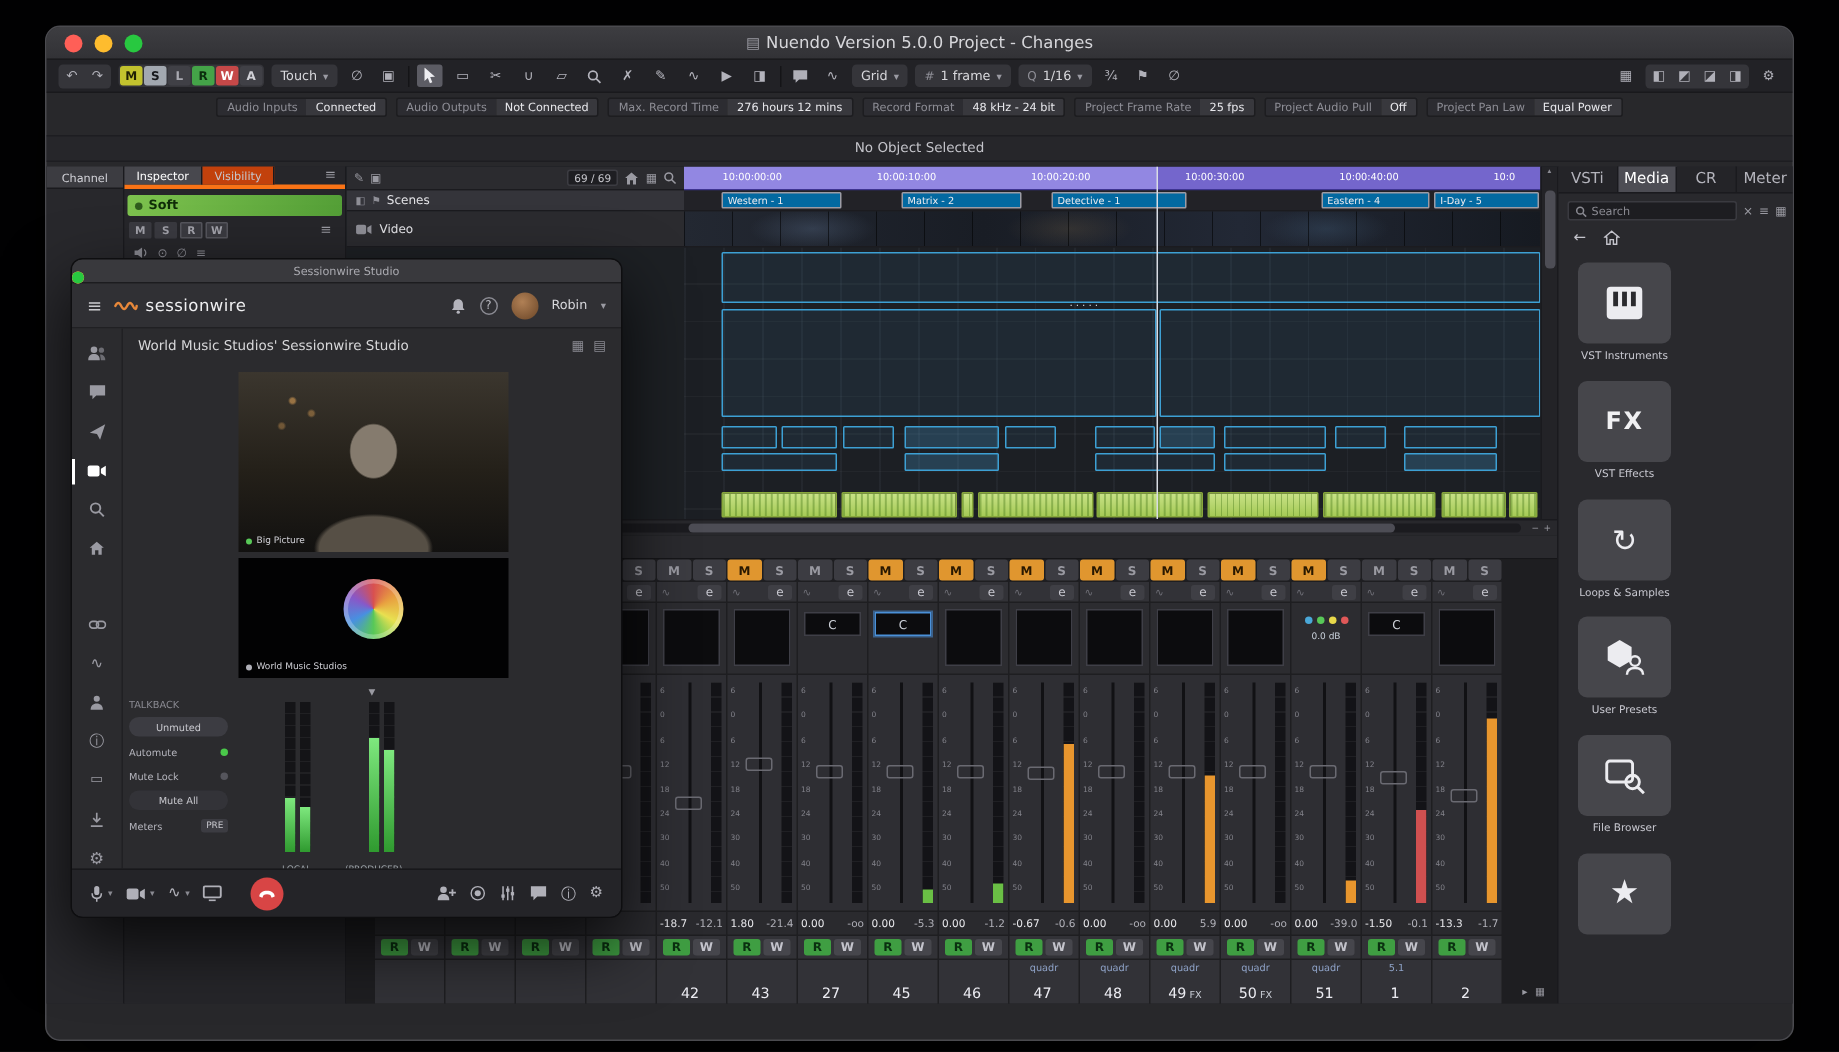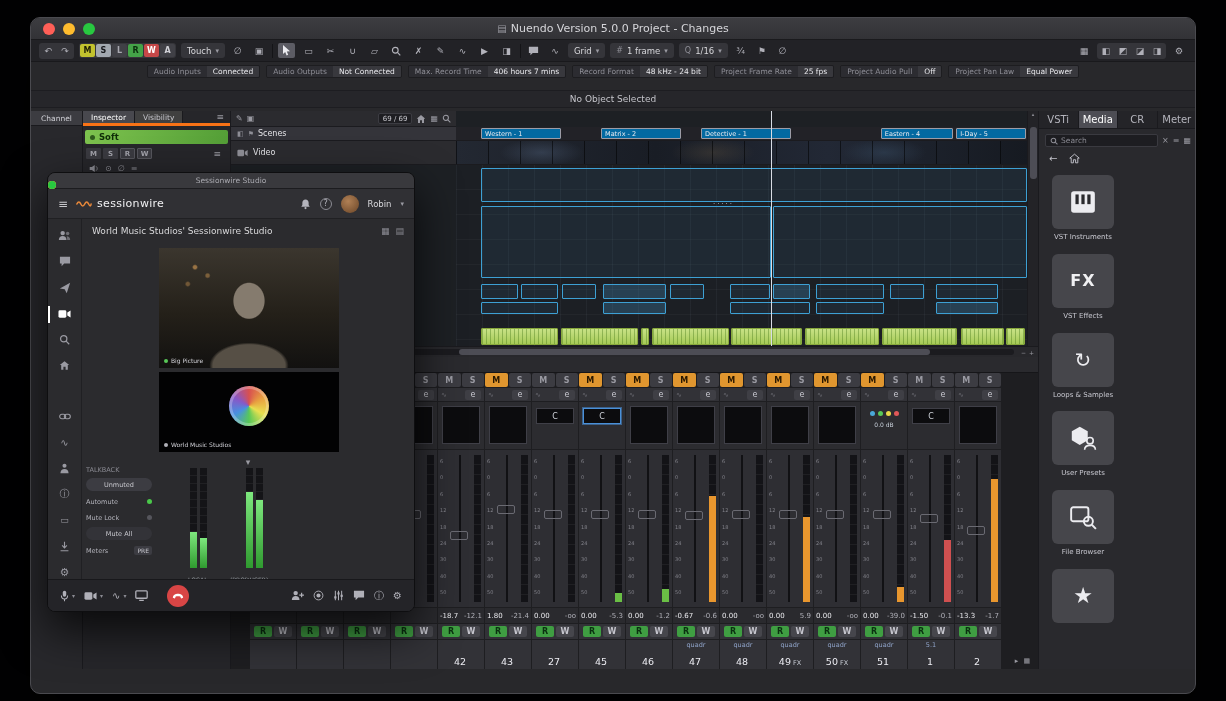--- a/index.html
+++ b/index.html
@@ -41,21 +41,21 @@
 .w-info{position:absolute;left:0;top:72px;width:100%;height:18px;background:#26262a;border-top:1px solid #1d1d21;border-bottom:1px solid #1d1d21;display:flex;align-items:center;justify-content:center;font-size:9px;color:#c4c4ca}
 
 
 .w-main{position:absolute;left:0;top:93px;width:1166px;height:558px;background:#222226}
 
 
 .ch-col{position:absolute;left:0;top:0;width:52px;height:558px;background:#28282c;border-right:1px solid #1a1a1e}
 .ch-tab{height:15px;background:#3c3c41;display:flex;align-items:center;justify-content:center;font-size:7.5px;color:#d2d2d8;border-bottom:1px solid #1a1a1e}
 .insp{position:absolute;left:52px;top:0;width:148px;height:558px;background:#26262a;border-right:1px solid #1a1a1e}
 .insp-tabs{display:flex;height:15px;border-bottom:3px solid #f97316}
-.insp-tab{padding:0 8px;display:flex;align-items:center;font-size:7.5px;color:#c6c6cc;background:#404040;border-right:1px solid #1a1a1e}
+.insp-tab{padding:0 8px;display:flex;align-items:center;font-size:7.5px;color:#c6c6cc;background:#c2410c;border-right:1px solid #1a1a1e}
 .insp-tab.active{background:#48484e;color:#fff}
 .insp-menu{margin-left:auto;display:flex;align-items:center;padding:0 6px;color:#9a9aa2;font-size:9px}
 .soft-bar{height:14px;margin:4px 2px 0;background:linear-gradient(90deg,#7dc24e,#549f37);border-radius:2px;display:flex;align-items:center;gap:4px;padding:0 5px;font-size:8.5px;color:#0f2d08;font-weight:bold}
 .soft-bar i{width:5px;height:5px;border-radius:50%;background:#2f5c1d}
 .insp-btns{display:flex;gap:2px;padding:4px 3px 0;align-items:center}
 .ib{min-width:15px;height:11px;background:#3a3a40;color:#a2a2aa;font-size:7px;font-weight:bold;display:flex;align-items:center;justify-content:center;border-radius:1px;padding:0 2px}
 .ib.box{border:1px solid #55555c}
 .insp-icons{display:flex;gap:6px;padding:5px 6px;color:#8a8a92;font-size:8px}
 
 
@@ -298,21 +298,21 @@
         <span class="svalue">Connected</span>
       </div>
 
       <div class="sitem">
         <span class="slabel">Audio Outputs</span>
         <span class="svalue">Not Connected</span>
       </div>
 
       <div class="sitem">
         <span class="slabel">Max. Record Time</span>
-        <span class="svalue">406 hours 7 mins</span>
+        <span class="svalue">276 hours 12 mins</span>
       </div>
 
       <div class="sitem">
         <span class="slabel">Record Format</span>
         <span class="svalue">48 kHz - 24 bit</span>
       </div>
 
       <div class="sitem">
         <span class="slabel">Project Frame Rate</span>
         <span class="svalue">25 fps</span>
@@ -382,20 +382,34 @@
               </svg>
             </span>
           <span>▦</span>
           <span>
               <svg width="9" height="9" viewBox="0 0 14 14">
                 <circle cx="6" cy="6" r="4" fill="none" stroke="currentColor" stroke-width="1.6"></circle>
                 <path d="M9 9 L13 13" stroke="currentColor" stroke-width="1.6"></path>
               </svg>
             </span>
         </div>
+        <div class="p-ruler">
+
+            <span class="rtick" style="--x: 4.5;">10:00:00:00</span>
+
+            <span class="rtick" style="--x: 22.5;">10:00:10:00</span>
+
+            <span class="rtick" style="--x: 40.5;">10:00:20:00</span>
+
+            <span class="rtick" style="--x: 58.5;">10:00:30:00</span>
+
+            <span class="rtick" style="--x: 76.5;">10:00:40:00</span>
+
+            <span class="rtick" style="--x: 94.5;">10:0</span>
+          </div>
         <div class="p-scenes-h">
           <span class="mini">◧</span>
           <span class="mini">⚑</span>
           <span>Scenes</span>
         </div>
         <div class="marker-lane">
 
             <div class="marker-evt" style="--x: 4.4; --w: 14;">
               <span>Western - 1</span>
             </div>

